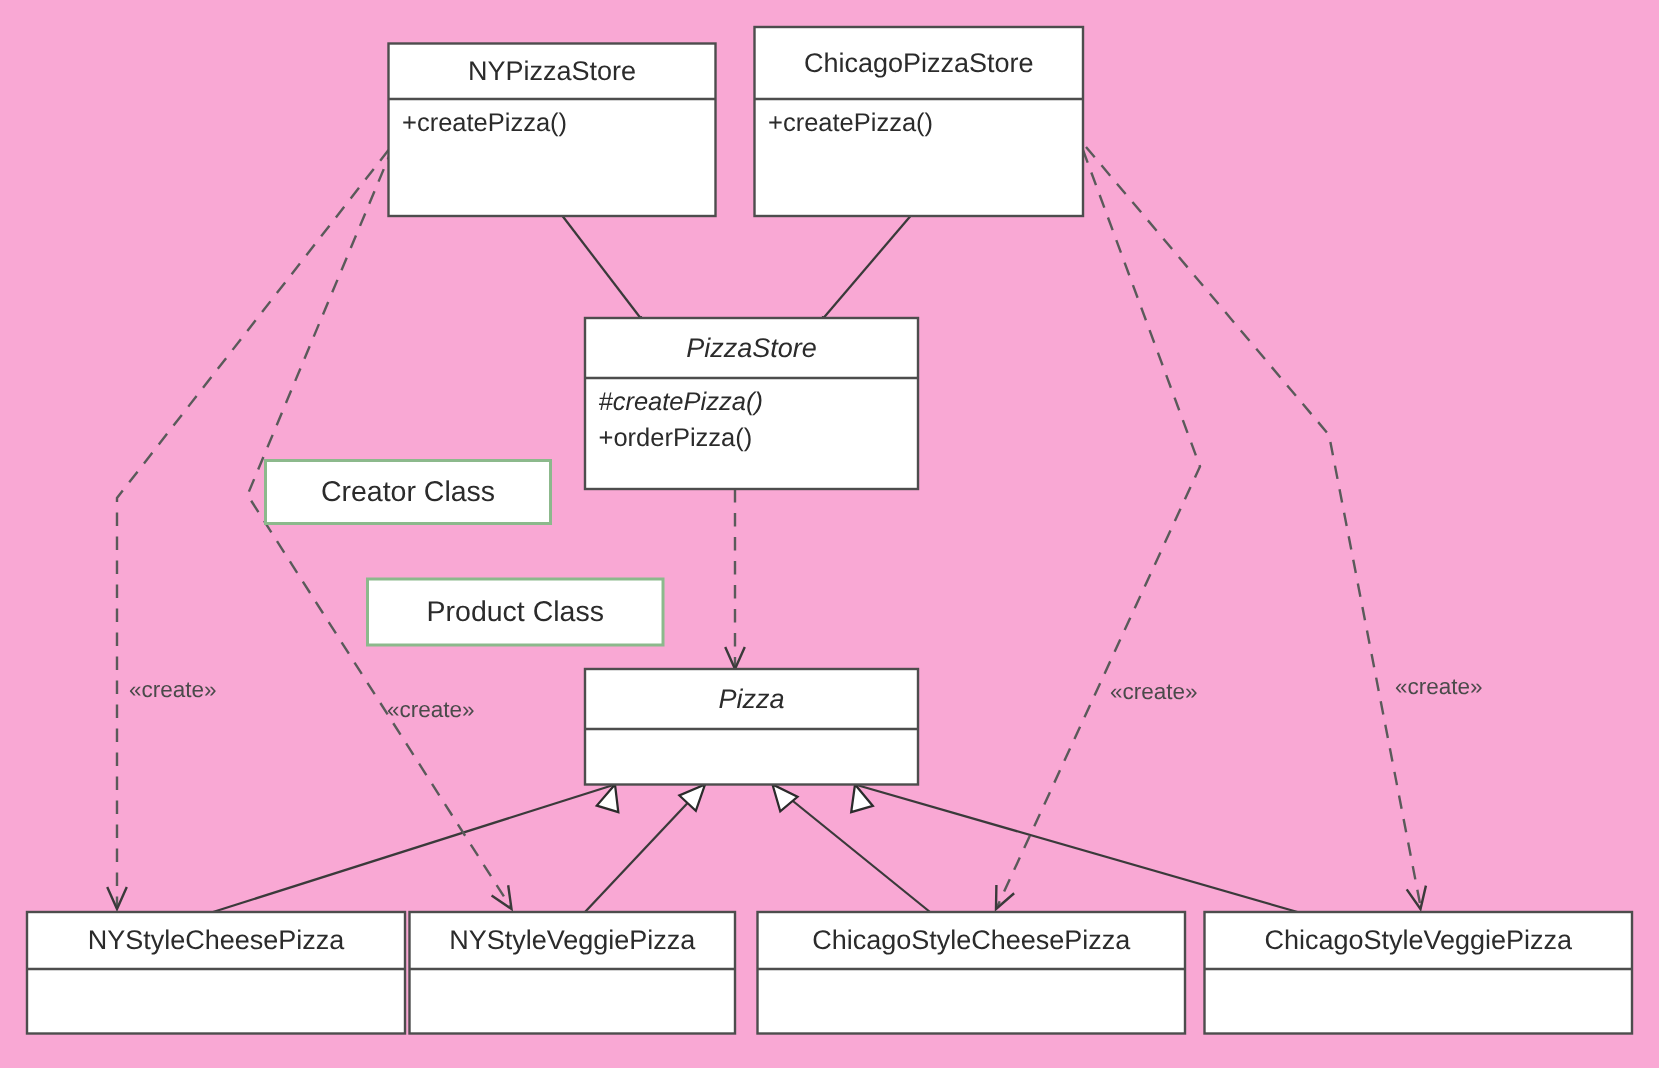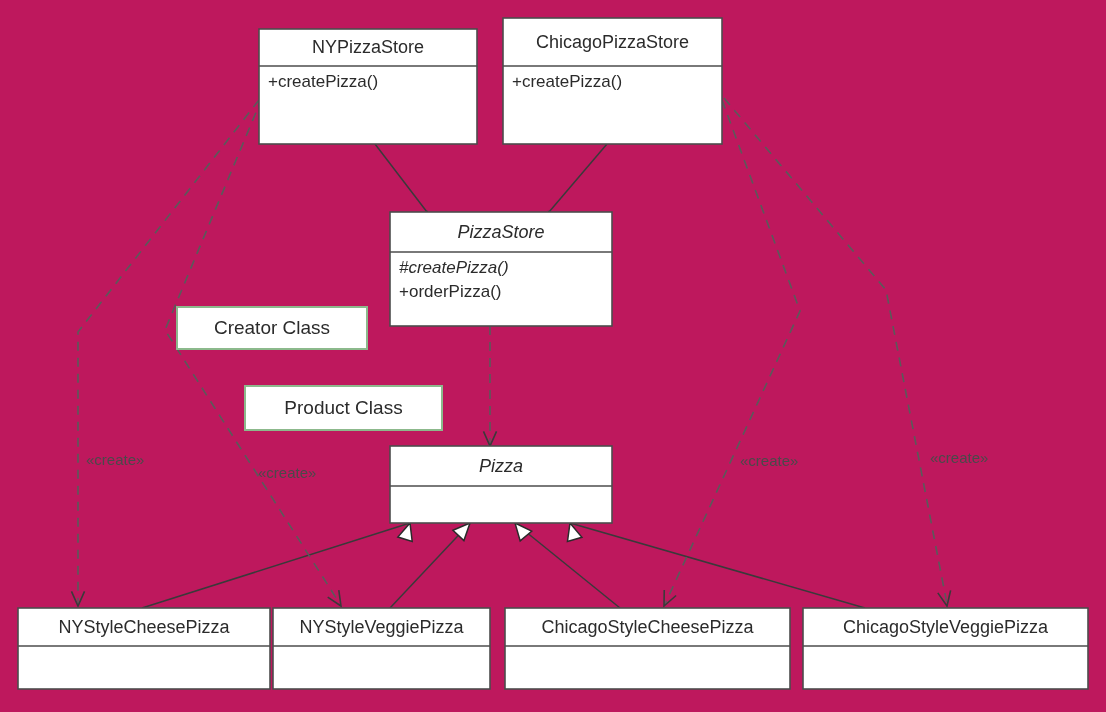--- a/index.html
+++ b/index.html
@@ -11,21 +11,21 @@
   body {
     width: 1106px;
     height: 712px;
     font-family: "Liberation Sans", sans-serif;
     overflow: hidden;
   }
   #diagram-root {
     position: relative;
     width: 1106px;
     height: 712px;
-    background: #be185d;
+    background: #f9a8d4;
   }
   svg#uml-canvas {
     display: block;
     width: 1106px;
     height: 712px;
   }
   .uml-box-rect {
     fill: #ffffff;
     stroke: #4d4d4d;
     stroke-width: 1.6;

